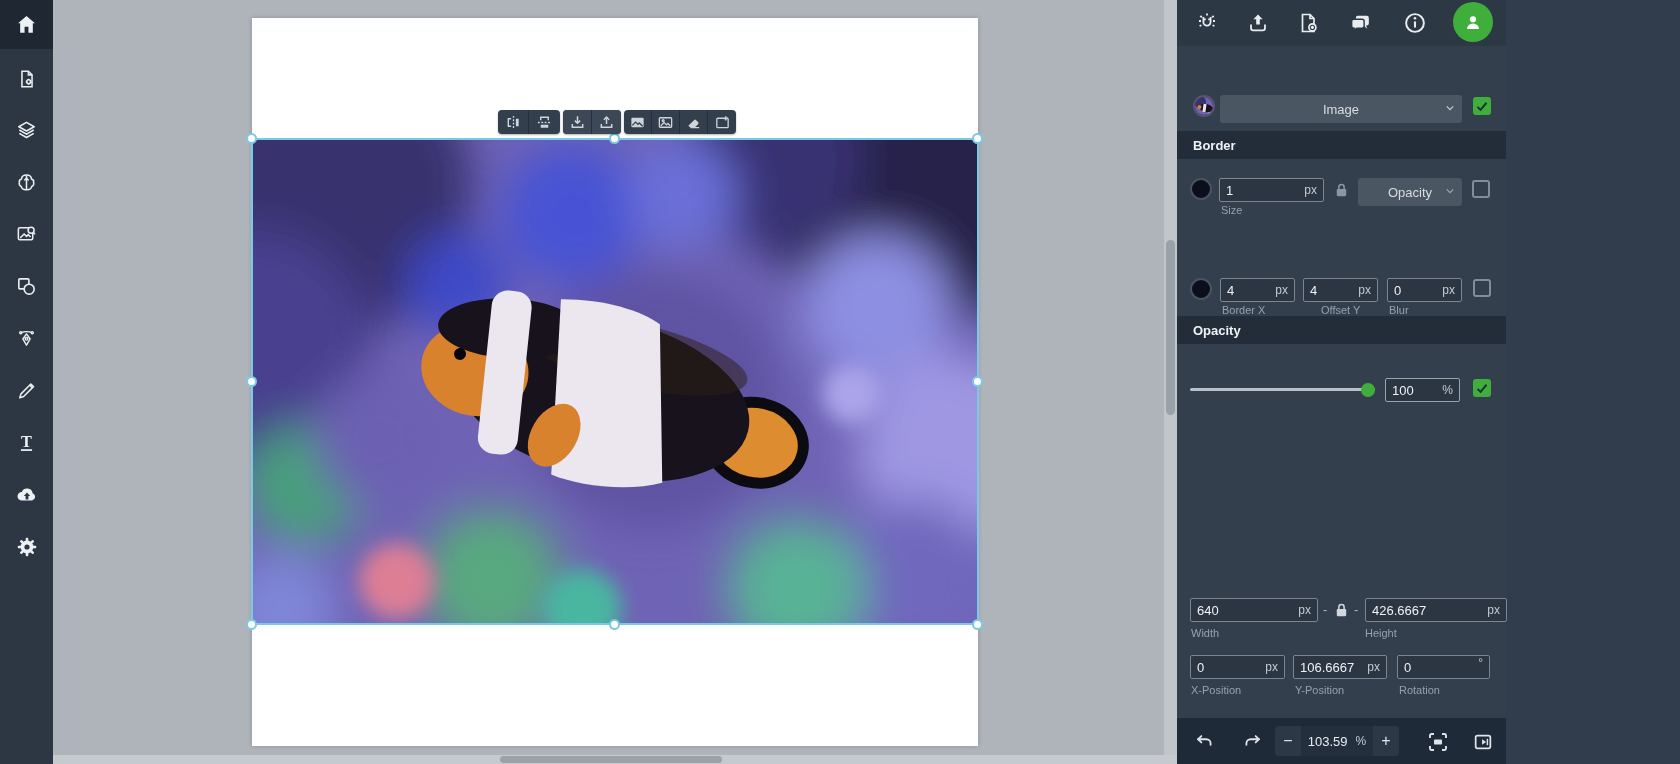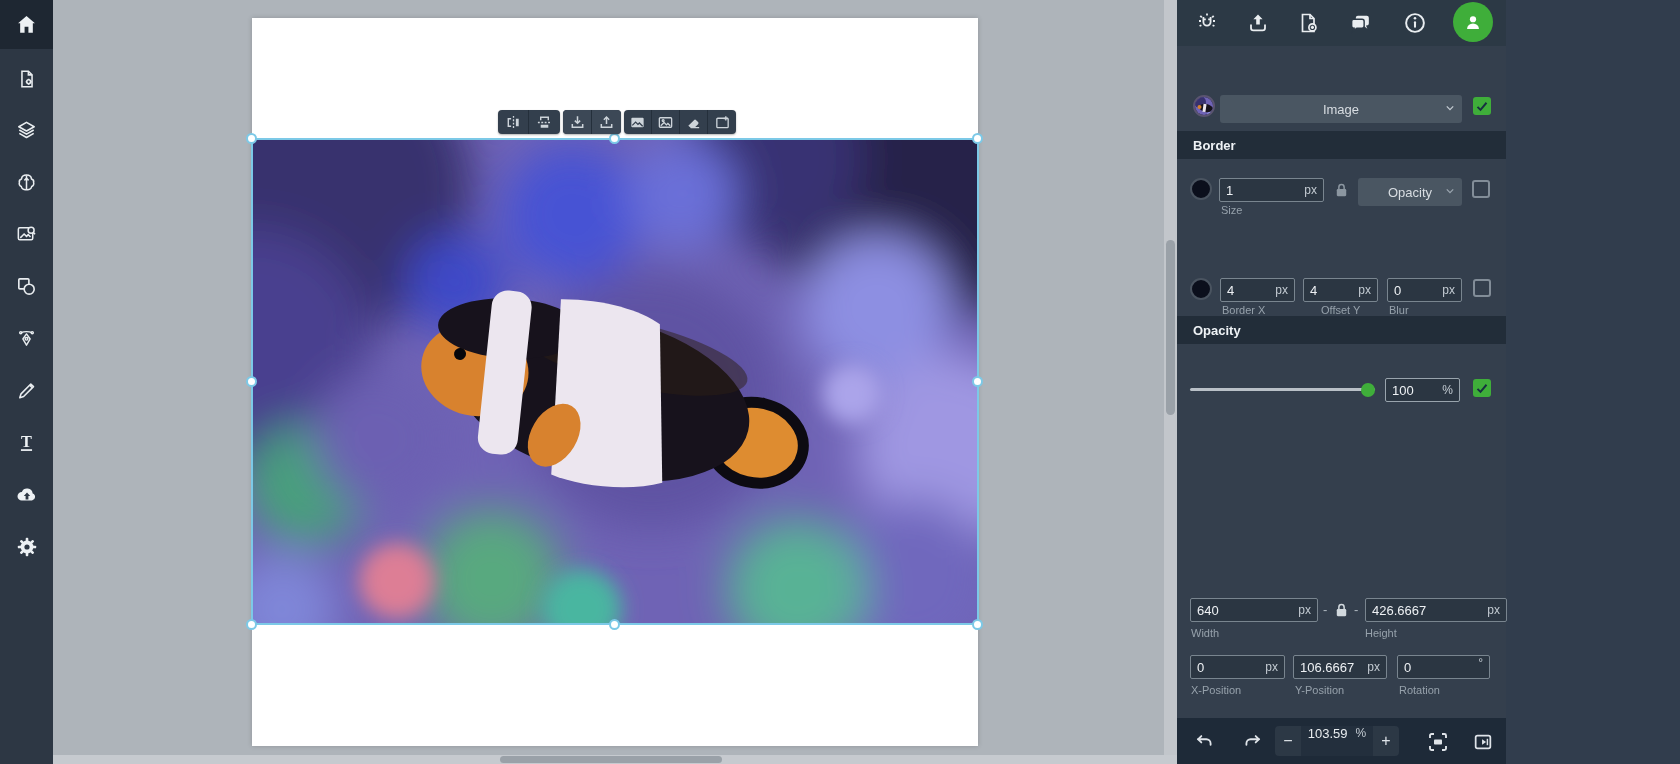--- a/index.html
+++ b/index.html
@@ -77,21 +77,21 @@
 
   
   #p-footer { position:absolute; left:0; top:718px; width:329px; height:46px;
     background:#1e2a38; }
   .ft-icon { position:absolute; top:729px; width:26px; height:26px; display:flex;
     align-items:center; justify-content:center; cursor:pointer; }
   #zoom-group { position:absolute; left:98px; top:726px; width:124px; height:30px;
     border-radius:4px; overflow:hidden; display:flex; }
   .zg-btn { width:26px; height:30px; background:#2c3845; color:#dfe4e9; font-size:16px;
     display:flex; align-items:center; justify-content:center; cursor:pointer; }
-  #zg-val { width:72px; height:30px; background:#232f3d; display:flex; align-items:flex-start;
+  #zg-val { width:72px; height:30px; background:#232f3d; display:flex; align-items:center;
     justify-content:center; gap:8px; }
   #zg-val .v { color:#e8ecef; font-size:13px; }
   #zg-val .u { color:#c3cbd2; font-size:12px; }
 
   .dash { position:absolute; color:#aeb7bf; font-size:13px; }
 </style>
 </head>
 <body>
 
 <div id="sidebar" class="abs">

